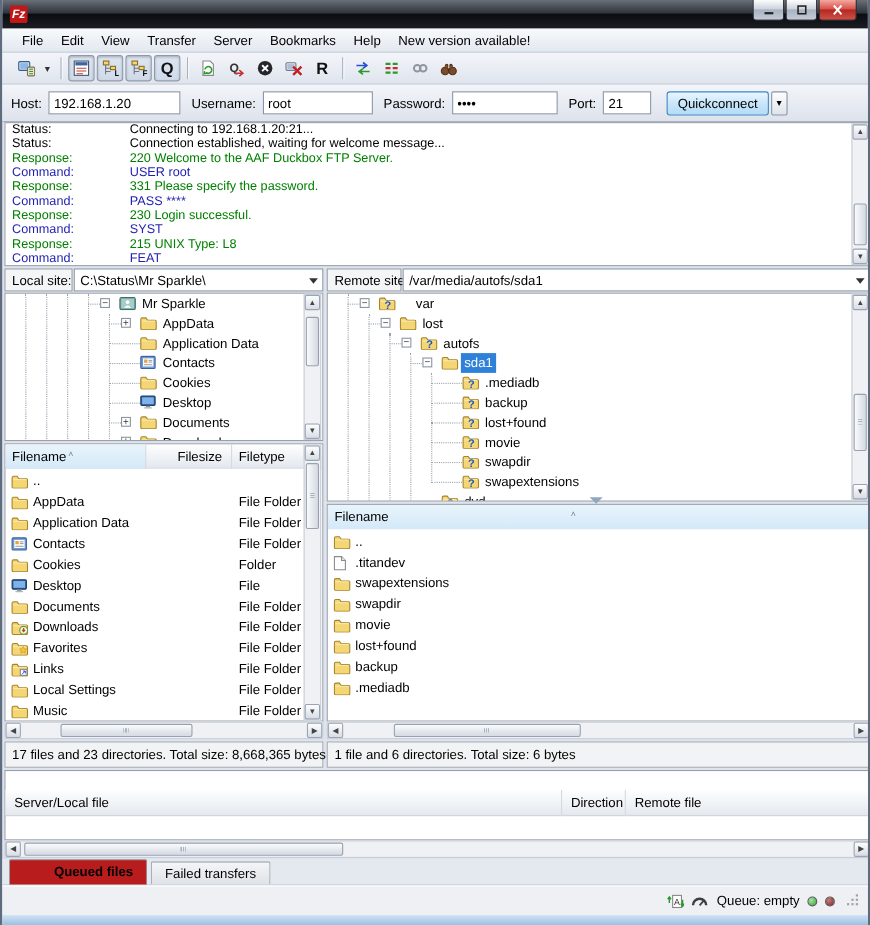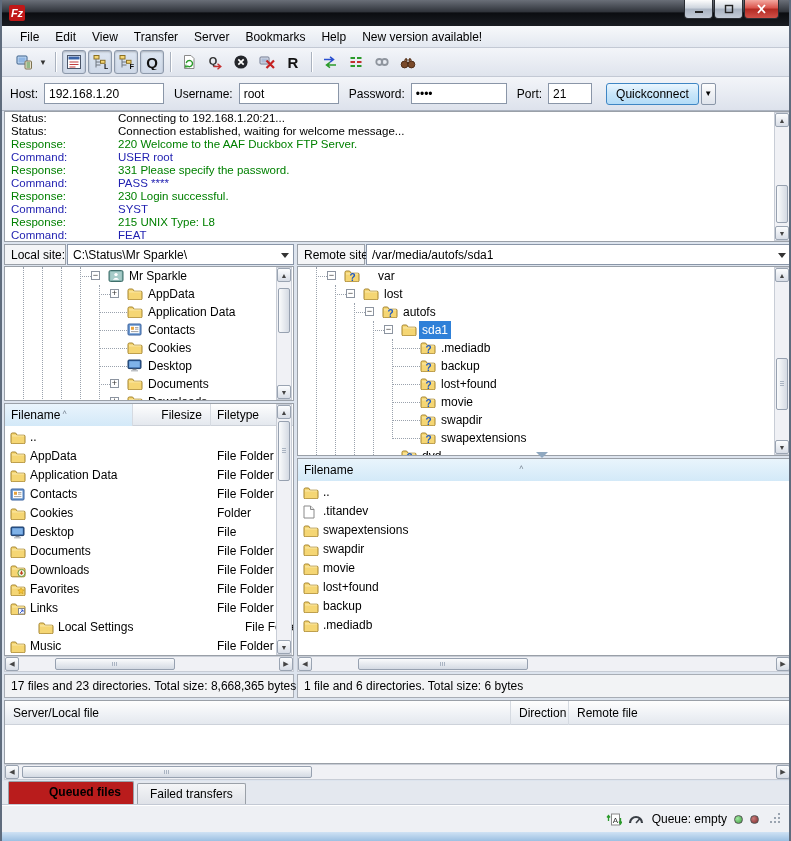--- a/index.html
+++ b/index.html
@@ -94,21 +94,21 @@
   .l-icon{position:absolute;left:5px;top:3px;}
   .l-name{position:absolute;left:25px;}
   .l-type{position:absolute;}
   .sash-arrow{position:absolute;width:0;height:0;border-left:6px solid transparent;
     border-right:6px solid transparent;border-top:6px solid #8fa8c0;}
   
   .panel-status{position:absolute;top:674px;height:24px;background:#f2f3f5;border:1px solid #a8adb5;
     display:flex;align-items:center;padding-left:6px;white-space:nowrap;}
   
   .queue{position:absolute;left:2px;top:700px;width:787px;height:64px;background:#fff;border:1px solid #9aa0a8;}
-  .q-header{position:absolute;left:0;top:0;right:0;height:24px;
+  .q-header{position:absolute;left:0;top:17px;right:0;height:24px;
     background:linear-gradient(#fefefe,#eef1f5 60%,#e4e8ee);border-bottom:1px solid #cdd2da;}
   .q-col{position:absolute;top:0;height:24px;line-height:24px;padding-left:8px;border-right:1px solid #d5dae1;}
   
   .tabs{position:absolute;left:0;top:781px;width:100%;height:24px;background:#e4e8ef;
     display:flex;align-items:flex-end;padding-left:6px;border-bottom:1px solid #c3c9d4;}
   .tab{height:21px;padding:3px 12px 0;border:1px solid #9aa0a8;border-bottom:none;
     background:linear-gradient(#f4f5f7,#dfe2e8);margin-right:3px;border-radius:2px 2px 0 0;white-space:nowrap;}
   .tab.active{background:#b91c1c;font-weight:bold;height:23px;padding-left:40px;}
   
   .statusbar{position:absolute;left:0;top:805px;width:100%;height:27px;background:#eef0f4;
@@ -658,21 +658,21 @@
       <div class="list-row" style="top: 195px;">
         <div class="l-icon"><svg width="16" height="13" viewBox="0 0 16 13">
             <path d="M1 3.4 C1 2.6 1.5 2 2.3 2 H5.6 L7.2 4.2 H14 c.7 0 1 .4 1 1 v6.4 c0 .8-.5 1.2-1.2 1.2 H2.2 C1.4 12.8 1 12.3 1 11.5 Z" fill="#f5d674" stroke="#a5842e"></path>
             <path d="M2 4.9 H14" stroke="#fbecb2" stroke-width="1" opacity="0.9"></path>
             <rect x="8.5" y="6.5" width="6" height="5.5" fill="#fff" stroke="#888"></rect>
             <path d="M10 11 L13 8 M13 8 h-2.2 M13 8 v2.2" stroke="#2a50d0" stroke-width="0.9" fill="none"></path>
           </svg></div>
         <div class="l-name">Links</div>
         <div class="l-type" style="left: 212px;">File Folder</div>
       </div>
-      <div class="list-row" style="top: 214px; margin-left: 28px;">
+      <div class="list-row" style="top: 214px;">
         <div class="l-icon"><svg width="16" height="13" viewBox="0 0 16 13">
             <path d="M1 3.4 C1 2.6 1.5 2 2.3 2 H5.6 L7.2 4.2 H14 c.7 0 1 .4 1 1 v6.4 c0 .8-.5 1.2-1.2 1.2 H2.2 C1.4 12.8 1 12.3 1 11.5 Z" fill="#f5d674" stroke="#a5842e"></path>
             <path d="M2 4.9 H14" stroke="#fbecb2" stroke-width="1" opacity="0.9"></path>
           </svg></div>
         <div class="l-name">Local Settings</div>
         <div class="l-type" style="left: 212px;">File Folder</div>
       </div>
       <div class="list-row" style="top: 233px;">
         <div class="l-icon"><svg width="16" height="13" viewBox="0 0 16 13">
             <path d="M1 3.4 C1 2.6 1.5 2 2.3 2 H5.6 L7.2 4.2 H14 c.7 0 1 .4 1 1 v6.4 c0 .8-.5 1.2-1.2 1.2 H2.2 C1.4 12.8 1 12.3 1 11.5 Z" fill="#f5d674" stroke="#a5842e"></path>

